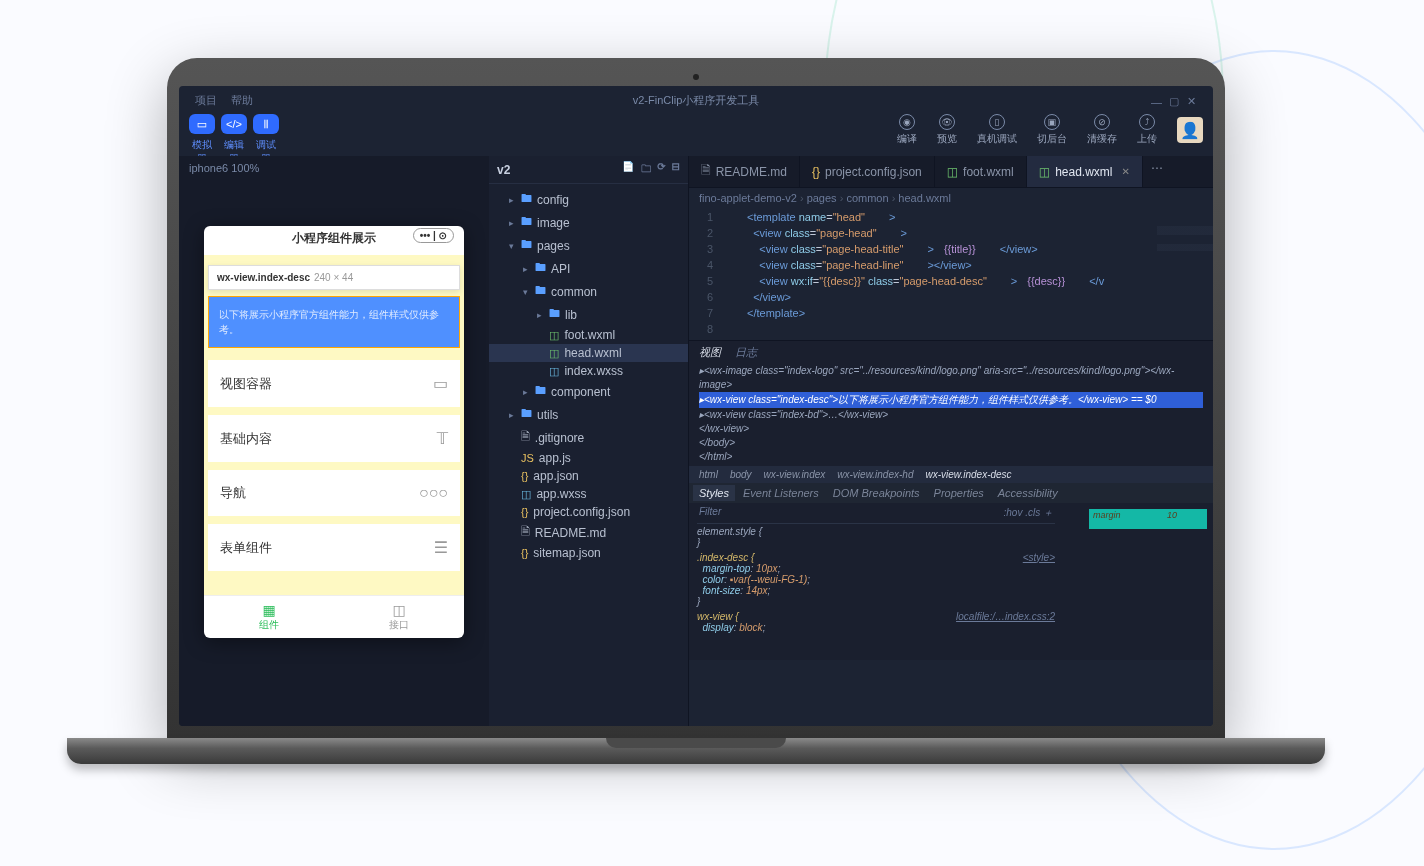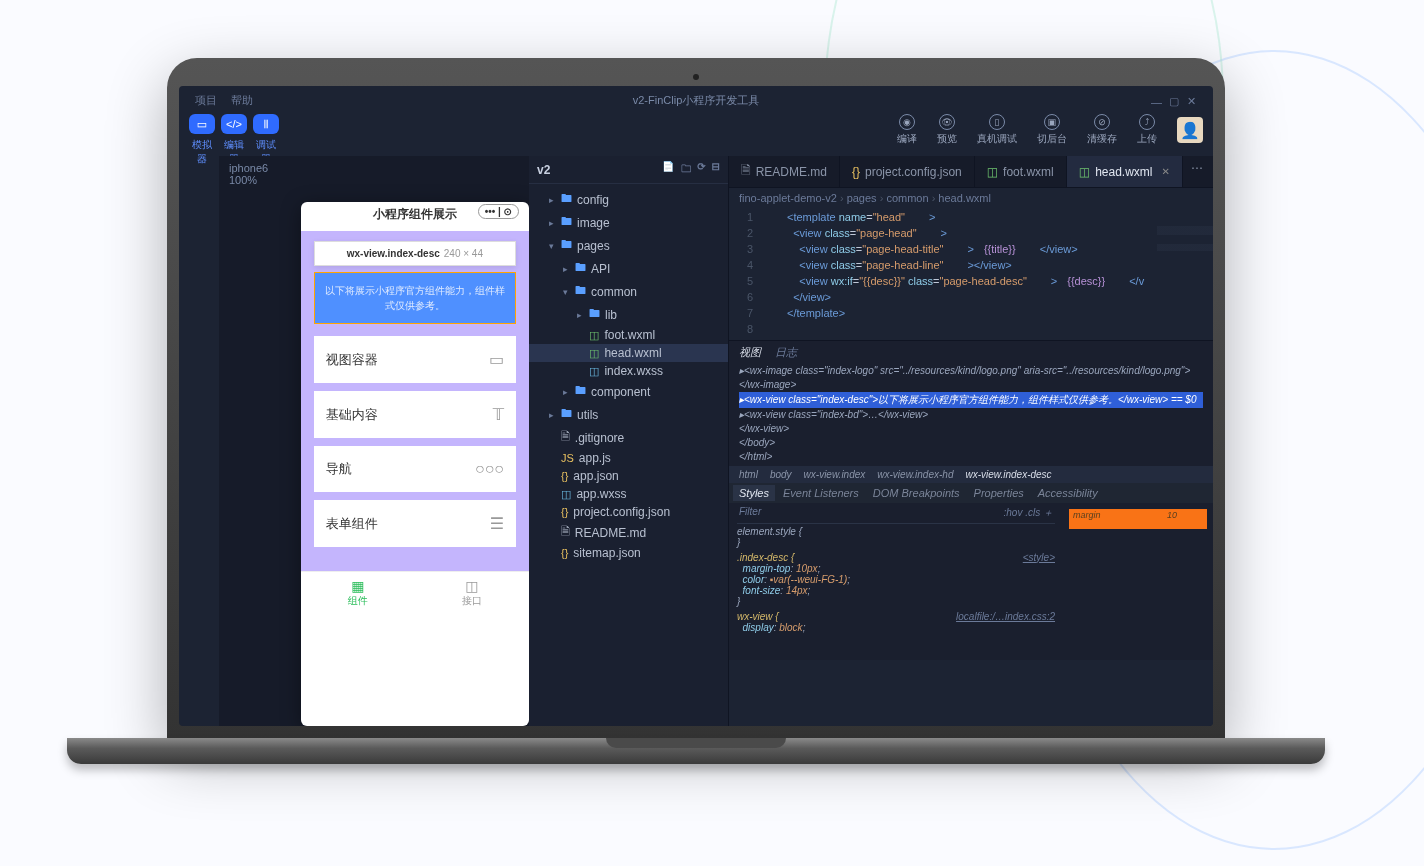--- a/index.html
+++ b/index.html
@@ -33,27 +33,27 @@
 .spacer { flex: 1; }
 .actions { display: flex; gap: 20px; align-items: center; color: #9aa6bd; font-size: 10px; }
 .action { display: flex; flex-direction: column; align-items: center; gap: 2px; cursor: pointer; }
 .action .ic { width: 16px; height: 16px; border: 1px solid #7a8aa8; border-radius: 50%; display: flex; align-items: center; justify-content: center; font-size: 9px; }
 .avatar { width: 26px; height: 26px; background: #e8d8c0; border-radius: 4px; display:flex; align-items:center; justify-content:center; font-size:16px; }
 
 
 .main { flex: 1; display: flex; min-height: 0; }
 
 
-.sim { width: 310px; background: #161b29; display: flex; flex-direction: row; margin-left: 40px; }
+.sim { width: 310px; background: #161b29; display: flex; flex-direction: column; }
 .sim-head { padding: 6px 10px; font-size: 11px; color: #7a8aa8; }
 .sim-device { background: #fff; width: 260px; margin: 46px auto 0; border-radius: 6px; box-shadow: 0 4px 20px rgba(0,0,0,0.4); color: #333; overflow: hidden; }
 .dev-status { display: flex; justify-content: space-between; padding: 4px 8px 2px; font-size: 10px; font-weight: 600; }
 .dev-title { text-align: center; font-size: 12px; font-weight: 600; padding: 4px 0 8px; position: relative; }
 .dev-title .dots { position: absolute; right: 10px; top: 2px; border: 1px solid #999; border-radius: 10px; padding: 1px 6px; font-size: 10px; display: flex; gap: 4px; align-items:center; }
-.dev-body { background: #c4b5fd; padding: 10px 13px; min-height: 340px; text-align: center; }
+.dev-body { background: #fef9c3; padding: 10px 4px; min-height: 340px; }
 .inspect { background: #fff; border: 1px solid #ddd; padding: 6px 8px; font-size: 10px; margin-bottom: 6px; box-shadow: 0 2px 6px rgba(0,0,0,0.1); }
 .inspect .dim { color: #999; margin-left: 4px; }
 .hl-block { background: #4f90ff; color: #dfeaff; padding: 10px; font-size: 10px; line-height: 1.5; border: 1px solid orange; margin-bottom: 12px; }
 .card { background: #fff; padding: 14px 12px; margin-bottom: 8px; display: flex; justify-content: space-between; align-items: center; font-size: 13px; color: #333; }
 .card .cic { color: #999; font-size: 16px; }
 .dev-tabbar { display: flex; border-top: 1px solid #eee; }
 .dev-tab { flex: 1; text-align: center; padding: 6px 0; font-size: 10px; color: #999; }
 .dev-tab.active { color: #2bbd5a; }
 .dev-tab .tic { font-size: 14px; display: block; }
 
@@ -95,21 +95,21 @@
 .dt-tabs2 { display: flex; gap: 14px; padding: 4px 10px; background: #1f2633; color: #7a8498; }
 .dt-tabs2 .on { color: #e0e6f0; background:#2a3346; padding:2px 6px; margin:-2px -6px; }
 .styles-row { display: flex; flex:1; min-height:0; }
 .styles { flex: 1; font-family: Consolas, monospace; font-size: 10px; padding: 0 8px; color: #9aa6bd; overflow:hidden; }
 .filt { display:flex; justify-content:space-between; padding:3px 2px; border-bottom:1px solid #2a3346; color:#6b7a99; }
 .rule { padding: 2px 0; }
 .sel2 { color: #d4b86a; }
 .prop { color: #8fcce8; } .val { color: #d69c6c; }
 .rule .src { float: right; color: #6b7a99; text-decoration: underline; }
 .boxmodel { width: 150px; padding: 6px; }
-.bm-margin { background: #f97316; padding: 10px 14px; font-size: 9px; color: #5a4020; position:relative; }
+.bm-margin { background: #14b8a6; padding: 10px 14px; font-size: 9px; color: #5a4020; position:relative;margin-left:20px; }
 .bm-border { background: #e8d088; padding: 10px 14px; border:1px dashed #333; }
 .bm-padding { background: #b8d888; padding: 10px 14px; border:1px dashed #333; }
 .bm-content { background: #88b8d0; text-align: center; padding: 4px 2px; border:1px solid #333; }
 .bm-lbl { position: absolute; font-size: 9px; }
 
 .minimap { position:absolute; right:0; top:70px; width:56px; height:90px; background: linear-gradient(#2a3346 0 10%, transparent 10% 20%, #2a3346 20% 28%, transparent 28%); opacity:0.4; }
 </style>
 </head>
 <body>
 

